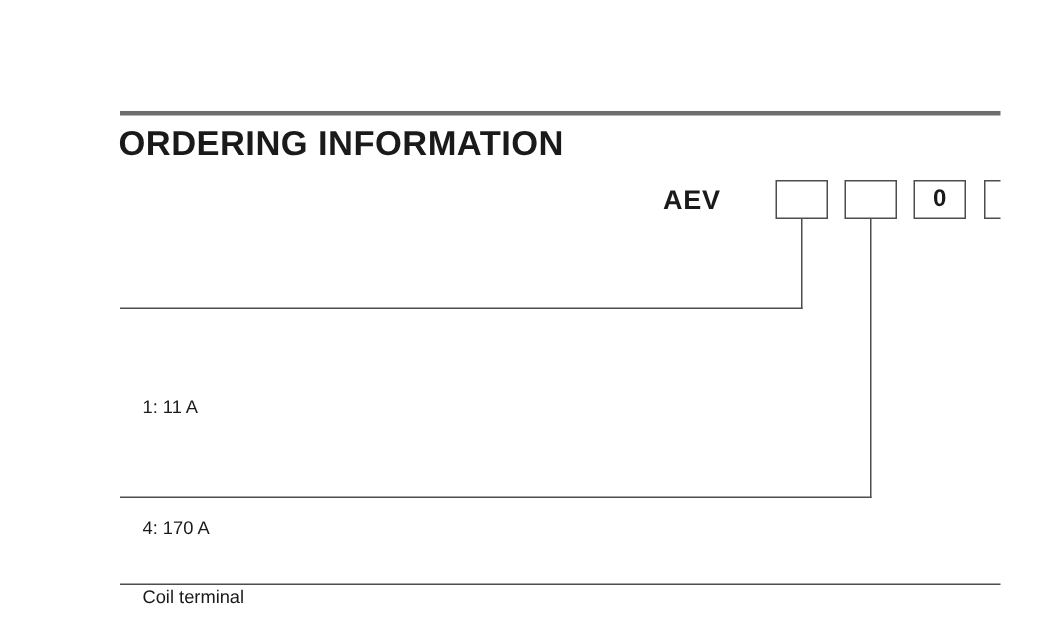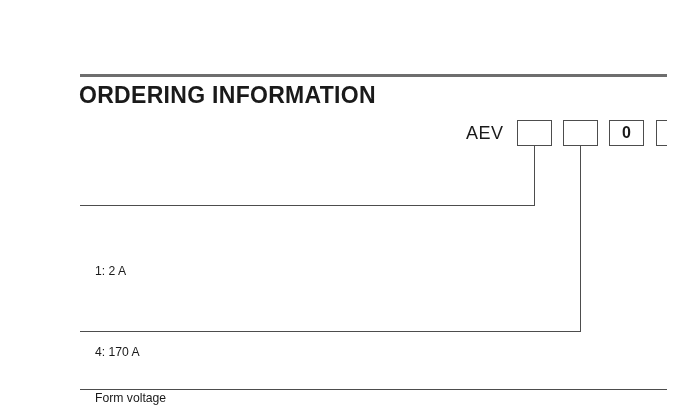--- a/index.html
+++ b/index.html
@@ -24,22 +24,22 @@
   
   #top-rule { left: 20px; top: 14px; width: 676px; height: 3px; background: var(--rule_gray); }
   #title {
     left: 19px; top: 22px;
     font-size: 23px; font-weight: bold; letter-spacing: 0.3px;
     white-space: nowrap;
   }
 
   
   #pn-prefix {
-    left: 406px; top: 63px;
-    font-size: 18px; font-weight: normal; letter-spacing: 0.5px;
+    left: 382px; top: 63px;
+    font-size: 18px; font-weight: bold; letter-spacing: 0.5px;
   }
   .pn-box {
     top: 60px; width: 35px; height: 26px;
     border: 1.5px solid var(--line_color);
     background: #fff;
     display: flex; align-items: center; justify-content: center;
     font-size: 16px; font-weight: bold;
   }
   #pn-box-1 { left: 457px; }
   #pn-box-2 { left: 503px; }
@@ -84,29 +84,29 @@
   <div id="pn-box-5" class="abs pn-box"></div>
 
   <div id="vline-1" class="abs vline"></div>
   <div id="vline-2" class="abs vline"></div>
   <div id="vline-4" class="abs vline"></div>
   <div id="vline-5" class="abs vline"></div>
 
   <div id="hrule-1" class="abs hrule"></div>
 
   <div id="section-2" class="abs section">
-    <div class="sec-option">1: 2 A</div>
+    <div class="sec-option">1: 11 A</div>
     <div class="sec-option">4: 170 A</div>
     
     
   </div>
   <div id="hrule-2" class="abs hrule"></div>
 
   <div id="section-3" class="abs section">
-    <div class="sec-label">Form voltage</div>
+    <div class="sec-label">Coil terminal</div>
     <div class="sec-option">12: 12V DC</div>
     
   </div>
   <div id="hrule-3" class="abs hrule"></div>
 
   <div id="section-4" class="abs section">
     <div class="sec-label">Coil terminal structure</div>
     
     
   </div>

